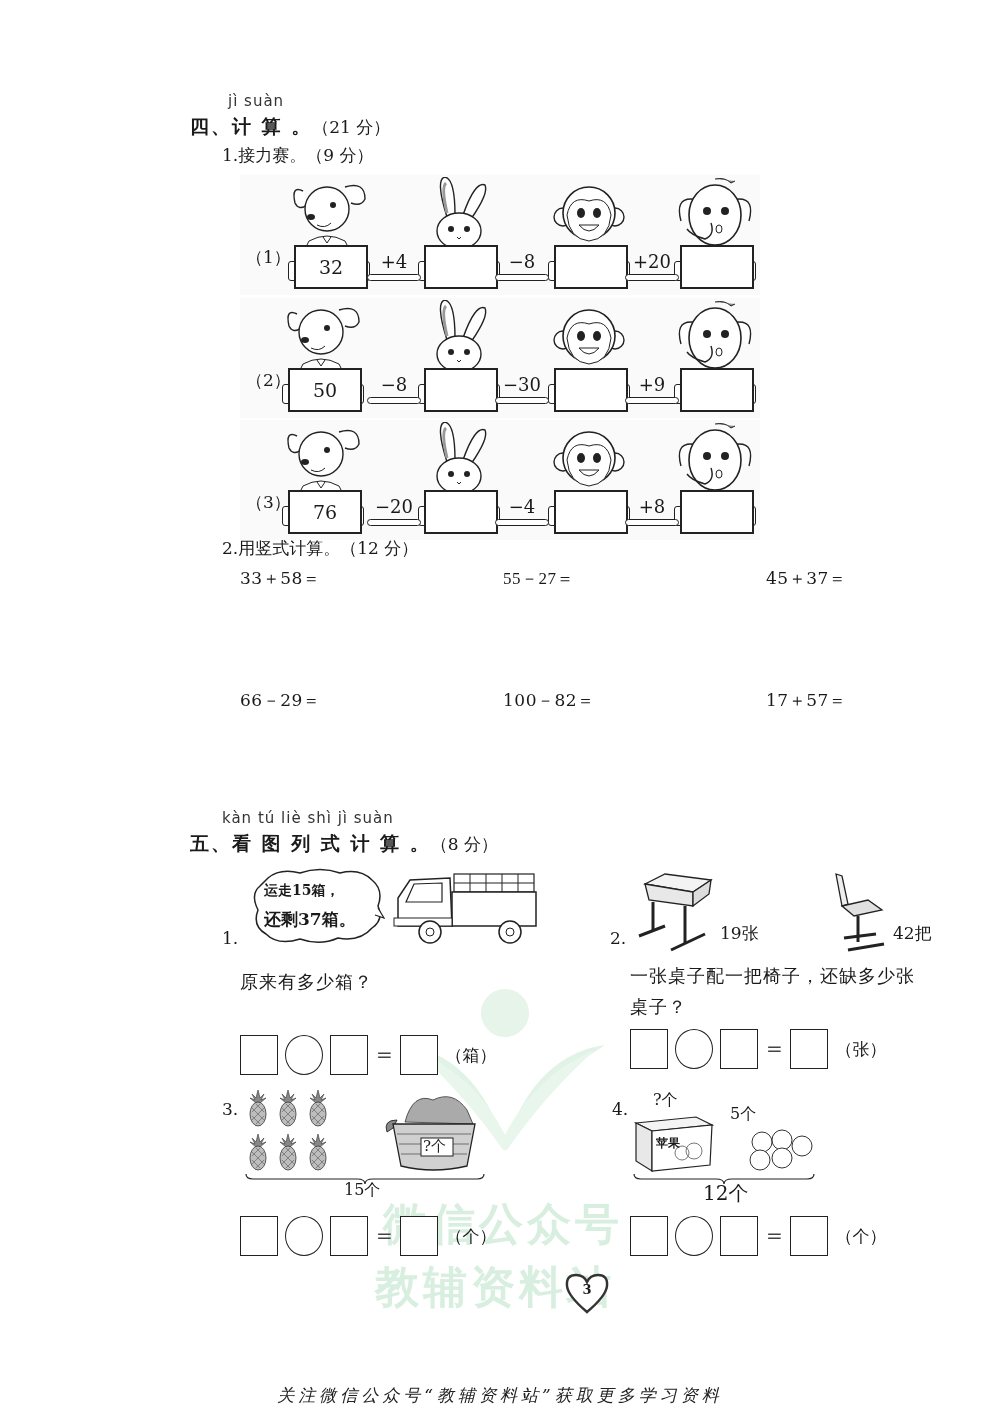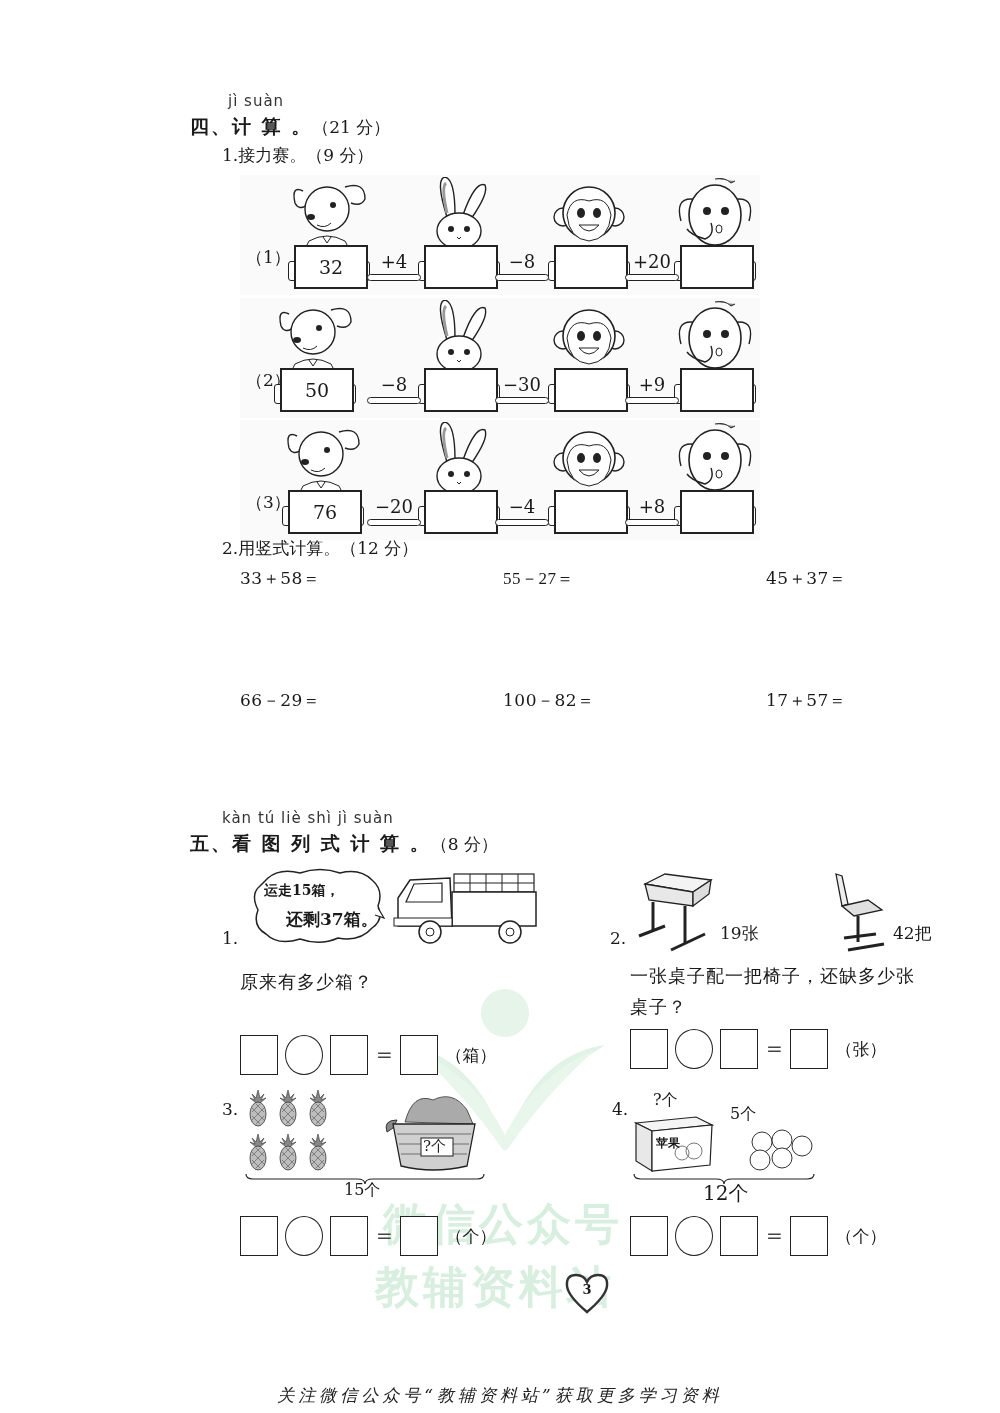--- a/index.html
+++ b/index.html
@@ -112,21 +112,21 @@
         <span class="hand" style="left:0;"></span>
         <span class="hand" style="right:0;"></span>
         <div class="board"></div>
       </div>
       <div class="op" style="left:126px;"><span>+4</span><span class="bar"></span></div>
       <div class="op" style="left:254px;"><span>−8</span><span class="bar"></span></div>
       <div class="op" style="left:384px;"><span>+20</span><span class="bar"></span></div>
     </div>
     <div class="relay-row" style="top: 298px;">
       <div class="relay-label">（2）</div>
-      <div class="animal" style="left:34px;">
+      <div class="animal" style="left:42px;">
         <div class="head" style="top:0;"><svg width="80" height="72" viewBox="0 0 80 72">
             <path d="M14 14 Q2 8 6 26 Q10 34 18 28" fill="#fff" stroke="#222" stroke-width="1.4"></path>
             <path d="M56 10 Q76 4 76 22 Q72 30 62 26" fill="#fff" stroke="#222" stroke-width="1.4"></path>
             <ellipse cx="38" cy="32" rx="22" ry="22" fill="#fff" stroke="#222" stroke-width="1.4"></ellipse>
             <ellipse cx="22" cy="40" rx="4" ry="3" fill="#222"></ellipse>
             <circle cx="44" cy="28" r="3" fill="#222"></circle>
             <path d="M28 48 Q36 52 42 46" fill="none" stroke="#222"></path>
             <path d="M20 64 Q38 54 56 64 L60 72 L16 72 Z" fill="#fff" stroke="#222"></path>
             <path d="M34 60 L38 66 L42 60" fill="none" stroke="#222"></path>
           </svg></div>
@@ -260,21 +260,21 @@
   <span>五、看 图 列 式 计 算 。</span><span class="score">（8 分）</span>
 </div>
 
 <div class="pnum" style="left:222px;top:928px;">1.</div>
 <div class="abs" style="left:250px;top:868px;width:135px;height:78px;">
   <svg width="135" height="78" viewBox="0 0 135 78" style="position:absolute;left:0;top:0;">
     <path d="M18 10 Q30 0 50 5 Q70 -2 90 5 Q110 0 122 12 Q134 22 128 38 Q134 52 122 60 Q110 74 88 70 Q70 78 50 71 Q28 78 16 66 Q2 58 8 42 Q0 26 10 18 Z" fill="#fff" stroke="#222" stroke-width="1.5"></path>
     <path d="M128 40 L134 50 L125 47" fill="#fff" stroke="#222" stroke-width="1.2"></path>
   </svg>
   <div style="position:absolute;left:14px;top:14px;font-size:14px;font-weight:bold;">运走15箱，</div>
-  <div style="position:absolute;left:14px;top:40px;font-size:17px;font-weight:bold;margin-left:22px;">还剩37箱。</div>
+  <div style="position:absolute;left:14px;top:40px;font-size:17px;font-weight:bold;">还剩37箱。</div>
 </div>
 <div class="abs" style="left:392px;top:868px;width:145px;height:78px;">
   <svg width="145" height="78" viewBox="0 0 145 78">
     <rect x="62" y="6" width="80" height="18" fill="#fff" stroke="#222" stroke-width="1.2"></rect>
     <line x1="62" y1="15" x2="142" y2="15" stroke="#222"></line>
     <line x1="78" y1="6" x2="78" y2="24" stroke="#222"></line>
       <line x1="94" y1="6" x2="94" y2="24" stroke="#222"></line>
     <line x1="110" y1="6" x2="110" y2="24" stroke="#222"></line>
       <line x1="126" y1="6" x2="126" y2="24" stroke="#222"></line>
     <rect x="60" y="24" width="84" height="34" fill="#fff" stroke="#222" stroke-width="1.5"></rect>

